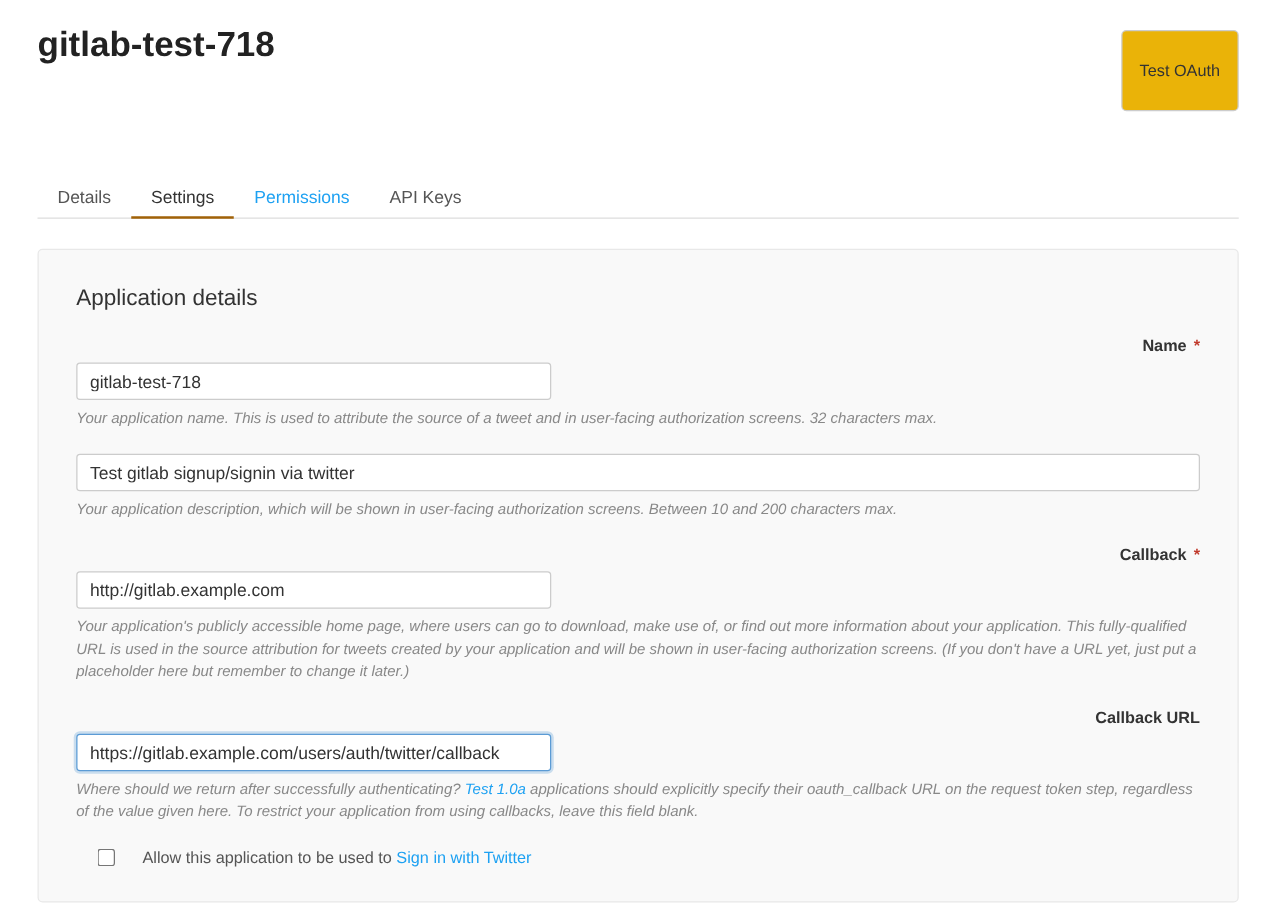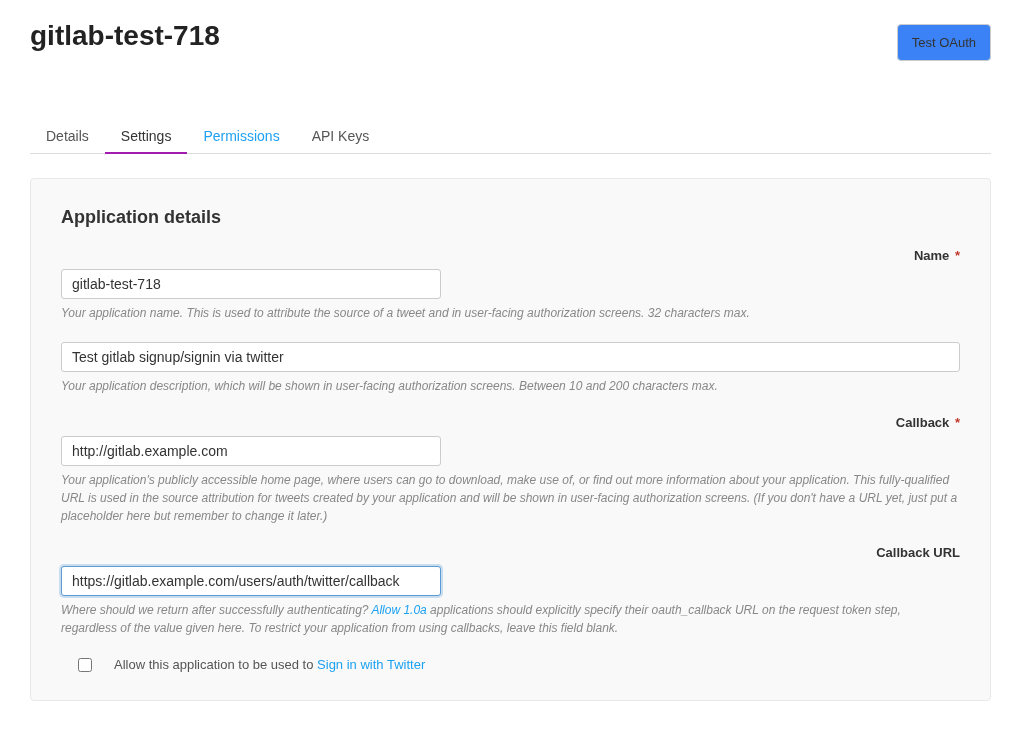--- a/index.html
+++ b/index.html
@@ -16,22 +16,22 @@
     }
     .page-title {
       font-size: 28px;
       font-weight: bold;
       color: #222;
       margin-bottom: 16px;
     }
     .test-oauth-btn {
       float: right;
       margin-top: 4px;
-      padding: 10px 14px;
-      background: #3b82f6;
+      padding: 24px 14px;
+      background: #eab308;
       border: 1px solid #ccc;
       border-radius: 4px;
       font-size: 13px;
       color: #333;
       cursor: pointer;
     }
     .tabs-bar {
       border-bottom: 1px solid #ddd;
       display: flex;
       gap: 0;
@@ -42,36 +42,36 @@
       font-size: 14px;
       color: #555;
       cursor: pointer;
       border-bottom: 2px solid transparent;
       margin-bottom: -1px;
       text-decoration: none;
       margin-top: 36px;
     }
     .tab-item.active {
       color: #333;
-      border-bottom: 2px solid #a21caf;
+      border-bottom: 2px solid #a16207;
       font-weight: 500;
     }
     .tab-item.blue {
       color: #1da1f2;
     }
     .content-card {
       background: #f9f9f9;
       border: 1px solid #e8e8e8;
       border-radius: 4px;
       padding: 28px 30px;
       margin-bottom: 20px;
     }
     .card-title {
       font-size: 18px;
-      font-weight: 700;
+      font-weight: 400;
       color: #333;
       margin-bottom: 20px;
     }
     .form-group {
       margin-bottom: 20px;
     }
     .form-label {
       font-size: 13px;
       font-weight: 700;
       color: #333;
@@ -176,21 +176,21 @@
         <span>Callback</span><span class="required-star"> *</span>
       </label>
       <input class="form-input" type="text" value="http://gitlab.example.com" style="">
       <p class="form-hint">Your application's publicly accessible home page, where users can go to download, make use of, or find out more information about your application. This fully-qualified URL is used in the source attribution for tweets created by your application and will be shown in user-facing authorization screens. (If you don't have a URL yet, just put a placeholder here but remember to change it later.)</p>
     </div>
 
     <div class="form-group">
       <label class="form-label">Callback URL</label>
       <input class="form-input callback" type="text" value="https://gitlab.example.com/users/auth/twitter/callback" style="">
       <p class="form-hint">
-        <span>Where should we return after successfully authenticating? </span><a href="#">Allow 1.0a</a><span> applications should explicitly specify their oauth_callback URL on the request token step, regardless of the value given here. To restrict your application from using callbacks, leave this field blank.</span>
+        <span>Where should we return after successfully authenticating? </span><a href="#">Test 1.0a</a><span> applications should explicitly specify their oauth_callback URL on the request token step, regardless of the value given here. To restrict your application from using callbacks, leave this field blank.</span>
       </p>
     </div>
 
     <div class="checkbox-row">
       <input type="checkbox" id="sign-in-twitter" style="">
       <label class="checkbox-label" for="sign-in-twitter">
         <span>Allow this application to be used to </span><a href="#">Sign in with Twitter</a>
       </label>
     </div>
   </div>

